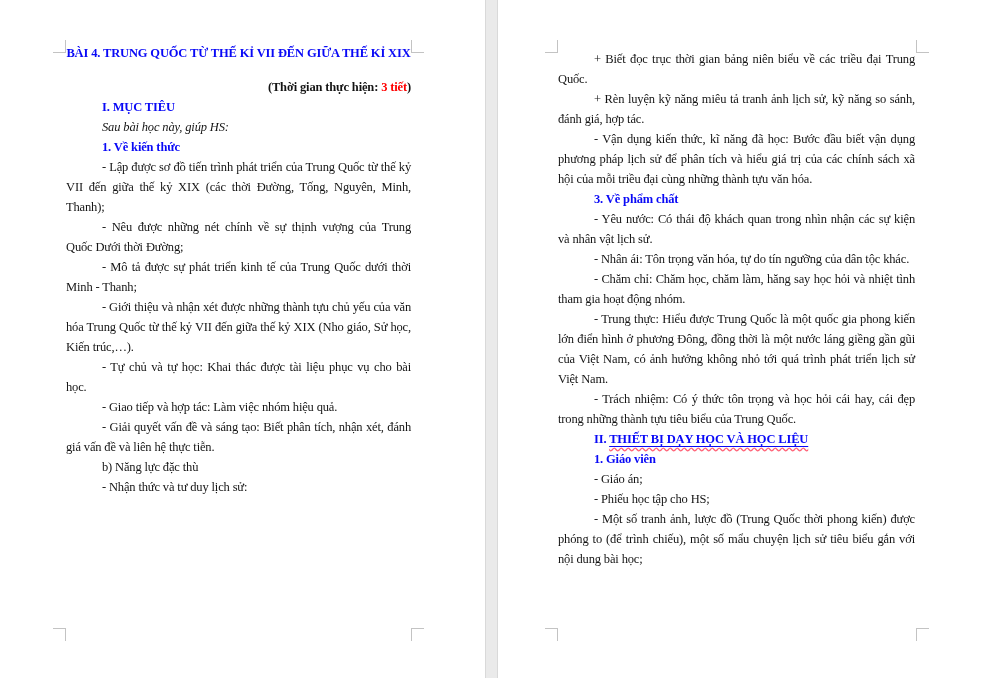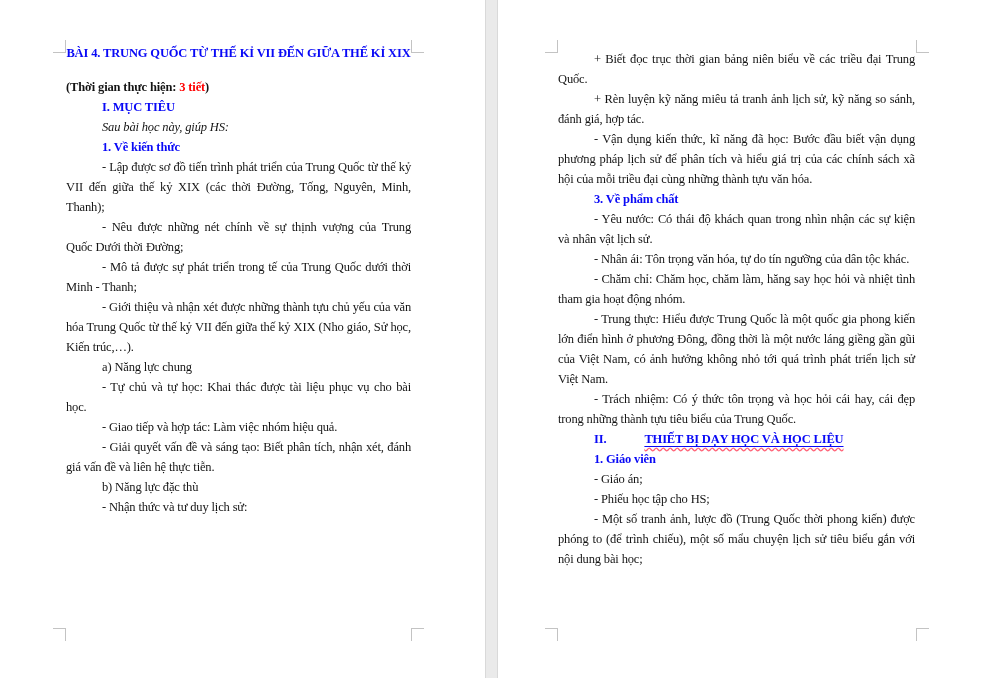--- a/index.html
+++ b/index.html
@@ -60,21 +60,21 @@
   }
   .plain { text-indent: 36px; }
   .title {
     text-align: center;
     font-weight: bold;
     font-size: 15.4px;
     line-height: 21px;
     color: #0909f6;
   }
   .subtitle {
-    text-align: left;
+    text-align: right;
     font-weight: bold;
     font-size: 13.2px;
     margin-top: 14px !important;
   }
   .heading {
     color: #0909f6;
     font-weight: bold;
     font-size: 13.2px;
     text-indent: 36px;
     margin-top: 9px;
@@ -87,42 +87,40 @@
   .red { color: #ff0000; }
   .u-solid {
     text-decoration: underline;
     text-decoration-color: #0909f6;
     text-underline-offset: 3px;
   }
   .u-wavy {
     text-decoration: underline wavy #ff6075;
     text-decoration-skip-ink: none;
     text-underline-offset: 4px;
-    margin-left: 35px;
   }
 </style>
 </head>
 <body>
 
 <div class="page" id="page1">
   <div class="mark tl"></div>
   <div class="mark tr"></div>
   <div class="mark bl"></div>
   <div class="mark br"></div>
   <div class="content">
     <p class="title">BÀI 4. TRUNG QUỐC TỪ THẾ KỈ VII ĐẾN GIỮA THẾ KỈ XIX</p>
     <p class="subtitle block"><span>(Thời gian thực hiện: </span><span class="red">3 tiết</span><span>)</span></p>
     <p class="heading block">I. MỤC TIÊU</p>
     <p class="intro block">Sau bài học này, giúp HS:</p>
     <p class="heading block">1. Về kiến thức</p>
     <p class="para block">- Lập được sơ đồ tiến trình phát triển của Trung Quốc từ thế kỷ VII đến giữa thế kỷ XIX (các thời Đường, Tống, Nguyên, Minh, Thanh);</p>
     <p class="para block">- Nêu được những nét chính về sự thịnh vượng của Trung Quốc Dưới thời Đường;</p>
-    <p class="para block">- Mô tả được sự phát triển trong tế của Trung Quốc dưới thời Minh - Thanh;</p>
+    <p class="para block">- Mô tả được sự phát triển kinh tế của Trung Quốc dưới thời Minh - Thanh;</p>
     <p class="para block">- Giới thiệu và nhận xét được những thành tựu chủ yếu của văn hóa Trung Quốc từ thế kỷ VII đến giữa thế kỷ XIX (Nho giáo, Sử học, Kiến trúc,…).</p>
-    <p class="plain block">a) Năng lực chung</p>
     <p class="para block">- Tự chủ và tự học: Khai thác được tài liệu phục vụ cho bài học.</p>
     <p class="para block">- Giao tiếp và hợp tác: Làm việc nhóm hiệu quả.</p>
     <p class="para block">- Giải quyết vấn đề và sáng tạo: Biết phân tích, nhận xét, đánh giá vấn đề và liên hệ thực tiễn.</p>
     <p class="plain block">b) Năng lực đặc thù</p>
     <p class="para block">- Nhận thức và tư duy lịch sử:</p>
   </div>
 </div>
 
 <div class="gutter"></div>
 

